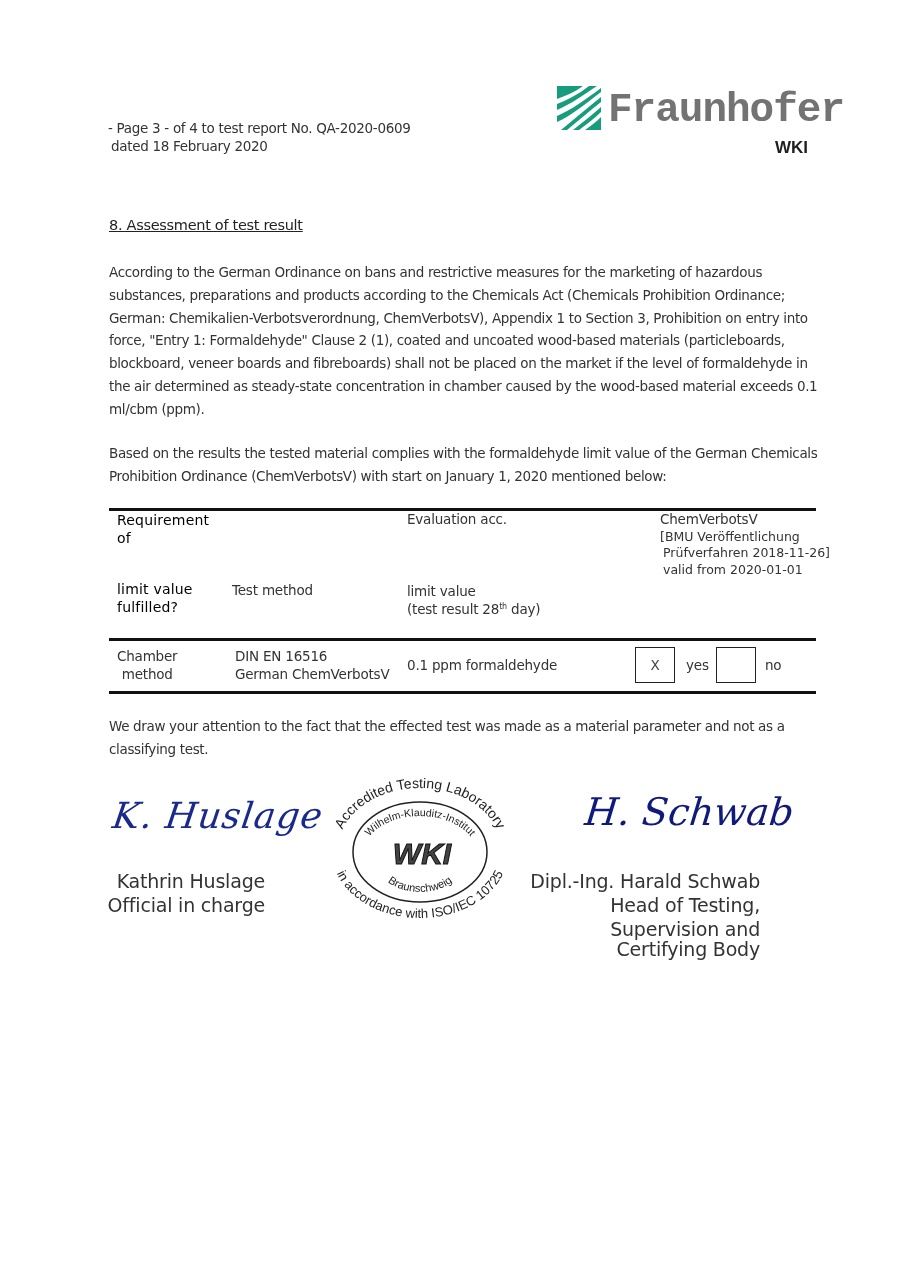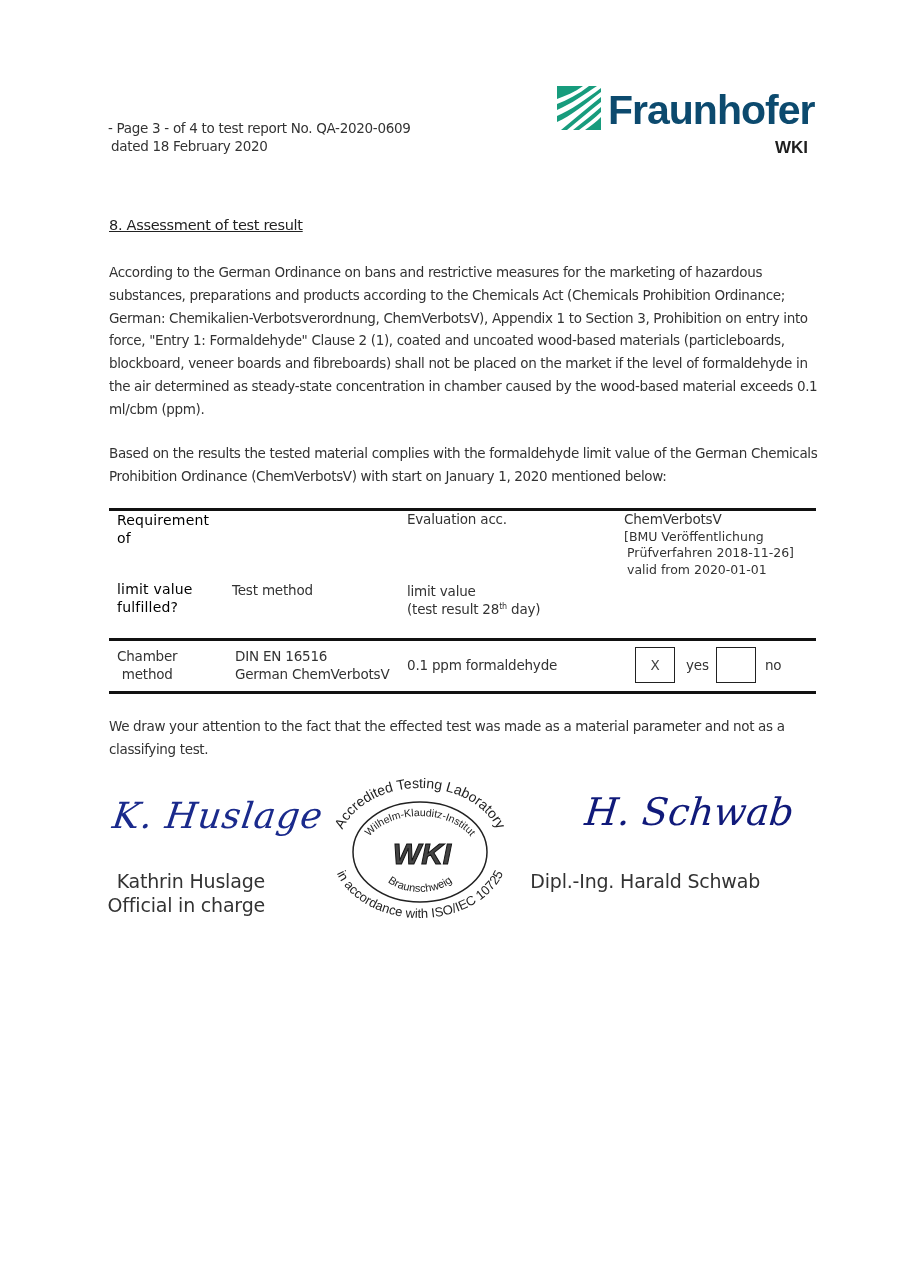--- a/index.html
+++ b/index.html
@@ -6,21 +6,21 @@
     body {
       width: 900px; height: 1273px; position: relative; overflow: hidden;
       font-family: "DejaVu Sans", sans-serif; color: #222222;
     }
     .abs { position: absolute; }
     .hdr-text { left: 108px; top: 119px; font-size: 13.5px; line-height: 18px; color: #333; letter-spacing: -0.3px; }
     .hdr-text div:nth-child(2) { padding-left: 3px; }
 
     
     .logo-mark { left: 557px; top: 86px; width: 44px; height: 44px; }
-    .logo-word { left: 608px; top: 87px; font-family: Liberation Sans, sans-serif; font-weight: bold; font-size: 41px; line-height: 46px; color: #0c4a6e; letter-spacing: -1px; }
+    .logo-word { left: 608px; top: 87px; font-family: Liberation Mono, monospace; font-weight: bold; font-size: 41px; line-height: 46px; color: #737373; letter-spacing: -1px; }
     .logo-sub { left: 775px; top: 138px; font-family: "Liberation Sans", sans-serif; font-weight: bold; font-size: 17px; color: #1f1f1f; }
 
     .section-title { left: 109px; top: 217px; font-size: 14.5px; text-decoration: underline; color: #222; letter-spacing: -0.3px; }
 
     .para { left: 109px; width: 712px; font-size: 13.5px; line-height: 22.8px; color: #333; letter-spacing: -0.35px; }
     .para1 { top: 261px; }
     .para2 { top: 442px; }
     .para3 { top: 715px; }
 
     
@@ -70,21 +70,21 @@
   <div class="abs cell-bold" style="left:117px; top:511px; width:110px;">Requirement of</div>
   <div class="abs cell-bold" style="left:117px; top:580px; width:110px;">limit value fulfilled?</div>
   <div class="abs cell" style="left:232px; top:582px;">Test method</div>
 
   <div class="abs cell" style="left:407px; top:511px;">Evaluation acc.</div>
   <div class="abs cell" style="left:407px; top:583px;">
     <div>limit value</div>
     <div><span>(test result 28</span><sup>th</sup><span> day)</span></div>
   </div>
 
-  <div class="abs" style="left:624px; top:511px; width:190px;">
+  <div class="abs" style="left:660px; top:511px; width:190px;">
     <div class="cell">ChemVerbotsV</div>
     <div class="cell-small">[BMU Veröffentlichung</div>
     <div class="cell-small" style="padding-left:3px;">Prüfverfahren 2018-11-26]</div>
     <div class="cell-small" style="padding-left:3px;">valid from 2020-01-01</div>
   </div>
 
   <div class="abs rule-thick" style="top:638px;"></div>
 
   <div>
     <div class="abs cell" style="left:117px; top:648px;text-align:center;">
@@ -137,13 +137,17 @@
   </text>
   <text font-family="Liberation Sans, sans-serif" font-size="11" fill="#222">
     <textPath href="#arcInnerBottom" startOffset="50%" text-anchor="middle">Braunschweig</textPath>
   </text>
   <text x="102" y="92" text-anchor="middle" font-family="Liberation Sans, sans-serif" font-weight="bold" font-style="italic" font-size="30" fill="#444" stroke="#111" stroke-width="1">WKI</text>
 </svg>
 
 <div class="abs sig sig2">H. Schwab</div>
 <div class="abs sig-caption cap2">
   <div>Dipl.-Ing. Harald Schwab</div>
+  <div>
+    <div>Head of Testing, Supervision and</div>
+    <div style="margin-top:-4px;">Certifying Body</div>
+  </div>
 </div>
 
 </body></html>

